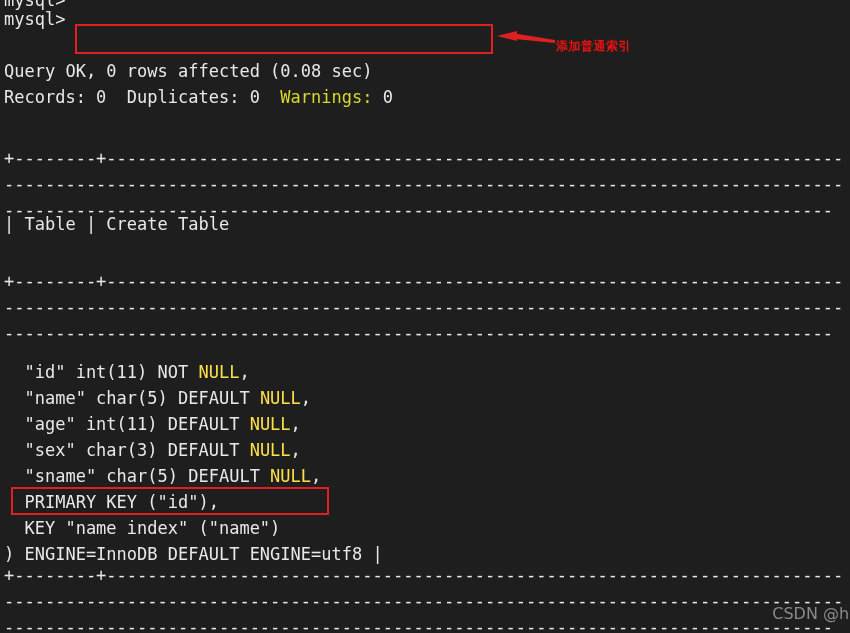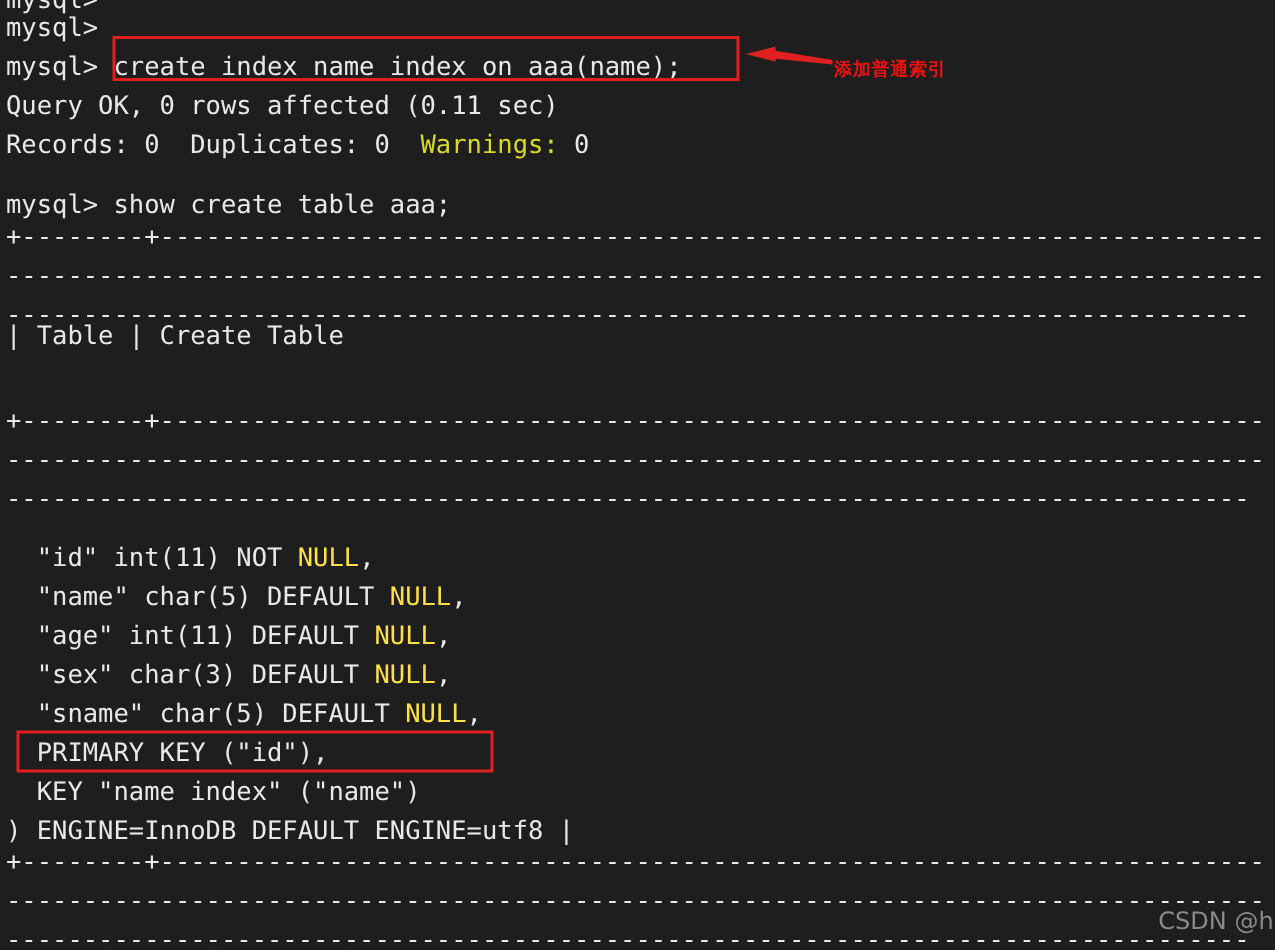--- a/index.html
+++ b/index.html
@@ -122,27 +122,25 @@
 </style>
 </head>
 <body>
 
 <div id="terminal">
 
   <div class="partial-top">mysql&gt;</div>
 
   <div class="line" style="top:6px;">mysql&gt;</div>
 
-  <div class="line" style="top:32px;"><span>mysql&gt; </span><span>create index name_index on aaa(name);</span></div>
 
-  <div class="line" style="top:58px;">Query OK, 0 rows affected (0.11 sec)</div>
+  <div class="line" style="top:58px;">Query OK, 0 rows affected (0.08 sec)</div>
 
   <div class="line" style="top:84px;"><span>Records: 0  Duplicates: 0  </span><span class="kw-warn">Warnings:</span><span> 0</span></div>
 
-  <div class="line" style="top:124px;">mysql&gt; show create table aaa;</div>
 
   <div class="rule" style="top:145px; width:846px; word-break:break-all; white-space:pre-wrap;">+--------+-------------------------------------------------------------------------------------------------------------------------------------------------------------------------------------------------------------------------------------------</div>
 
   <div class="line" style="top:211px;">| Table | Create Table</div>
 
   <div class="rule" style="top:268px; width:846px; word-break:break-all; white-space:pre-wrap;">+--------+-------------------------------------------------------------------------------------------------------------------------------------------------------------------------------------------------------------------------------------------</div>
 
 
   <div class="line" style="top:359px;"><span>  "id" int(11) NOT </span><span class="kw-null">NULL</span><span>,</span></div>
 

